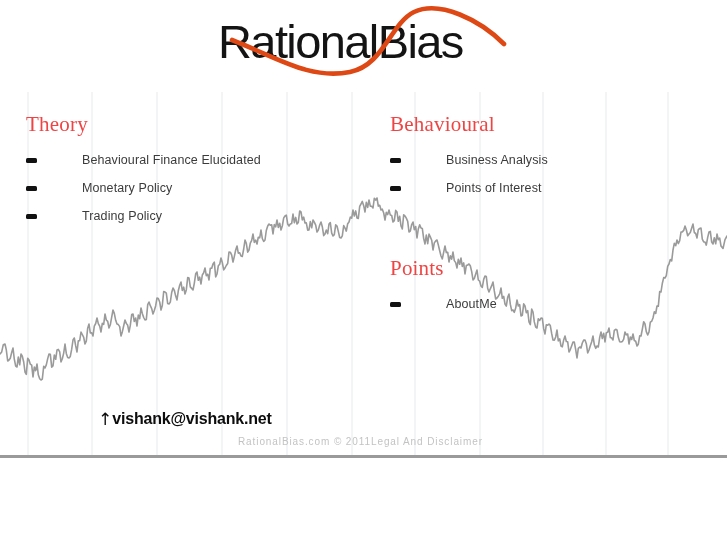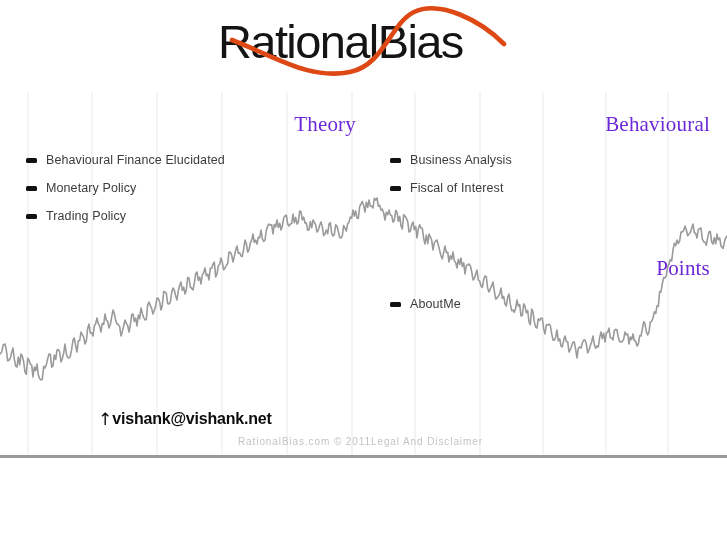--- a/index.html
+++ b/index.html
@@ -91,36 +91,36 @@
     position: absolute;
   }
   .col-theory   { left: 26px;  top: 20px; width: 330px; }
   .col-prac     { left: 390px; top: 20px; width: 320px; }
   .col-others   { left: 390px; top: 164px; width: 320px; }
 
   .sec-title {
     font-family: "Liberation Serif", serif;
     font-size: 21px;
     font-weight: 400;
-    color: #6d28d9;
+    color: #ef4444;
     margin: 0 0 10px 0;
     line-height: 24px;
     letter-spacing: 0.2px;
-    text-align: right;
   }
   .menu-list {
     list-style: none;
     margin: 0;
     padding: 0;
   }
   .menu-item {
     display: flex;
     align-items: center;
     height: 28px;
     cursor: pointer;
+    gap: 36px;
   }
   .bullet {
     flex: 0 0 auto;
     width: 11px;
     height: 5px;
     background: #111111;
     border-radius: 1.5px;
     margin-right: 9px;
   }
   .menu-label {
@@ -256,21 +256,21 @@
 
   <div class="menu-col col-prac">
     <h2 class="sec-title">Behavioural</h2>
     <ul class="menu-list">
       <li class="menu-item">
         <span class="bullet"></span>
         <span class="menu-label">Business Analysis</span>
       </li>
       <li class="menu-item">
         <span class="bullet"></span>
-        <span class="menu-label">Fiscal of Interest</span>
+        <span class="menu-label">Points of Interest</span>
       </li>
     </ul>
   </div>
 
   <div class="menu-col col-others">
     <h2 class="sec-title">Points</h2>
     <ul class="menu-list">
       <li class="menu-item">
         <span class="bullet"></span>
         <span class="menu-label">AboutMe</span>

